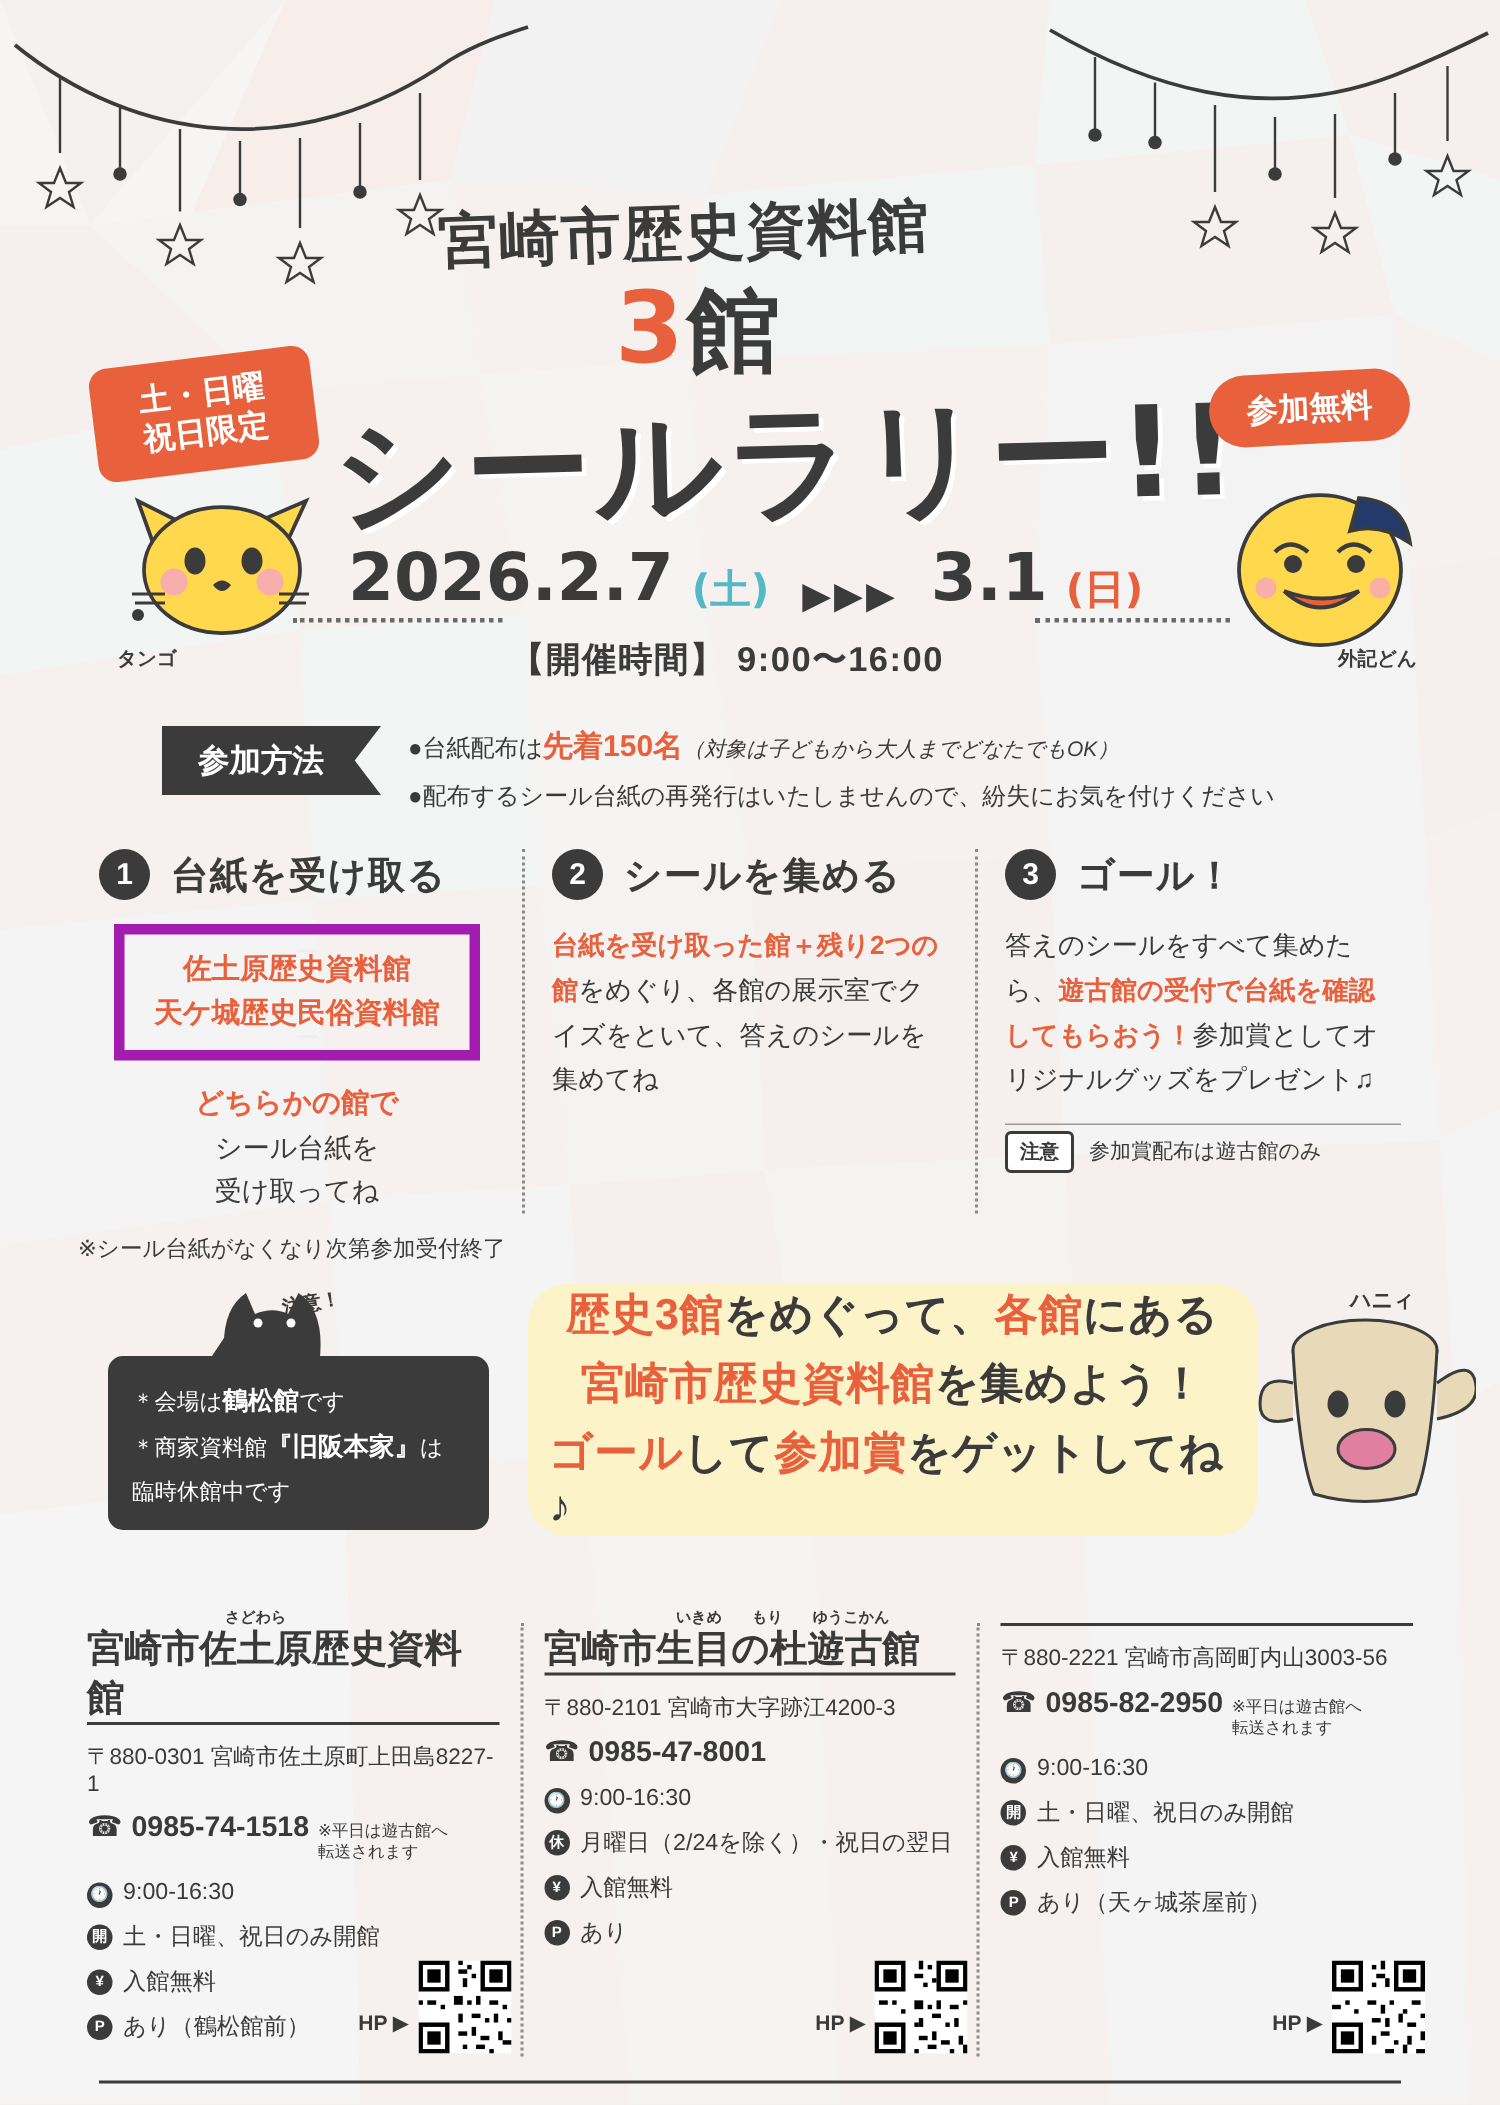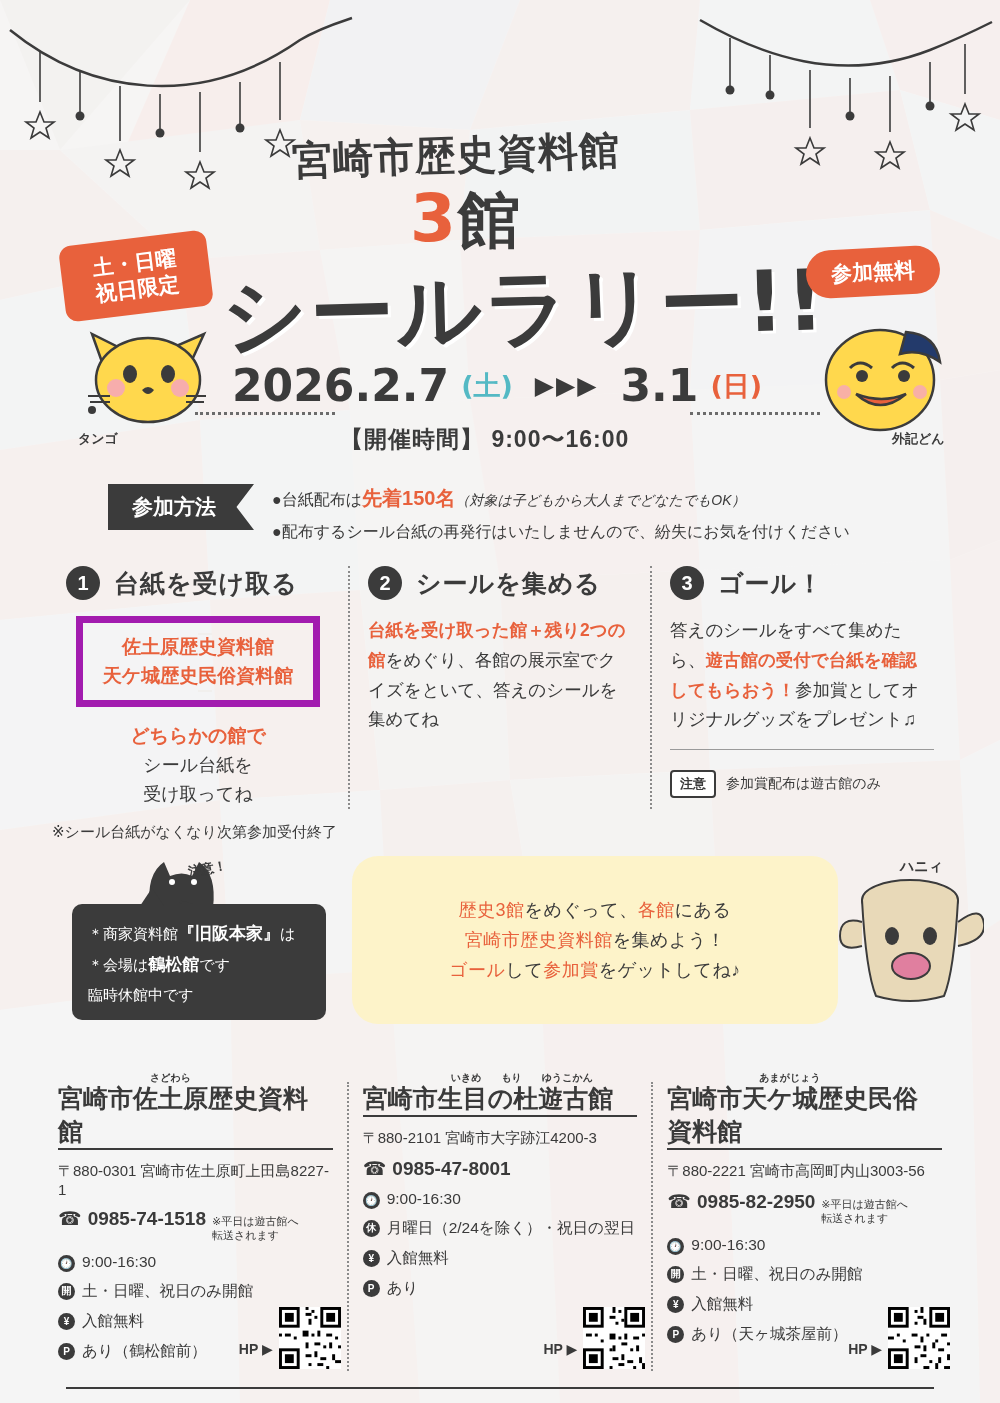--- a/index.html
+++ b/index.html
@@ -62,21 +62,21 @@
     border-radius: 24px;
     display: flex; align-items: center; justify-content: center;
     font-size: 21px; font-weight: bold;
     transform: rotate(-3deg);
   }
 
   .date-line {
     position: absolute; left: 232px; top: 360px;
     font-size: 44px; font-weight: bold; color: #3b3b3b;
     font-family: "DejaVu Sans", sans-serif;
-    display: flex; align-items: center; gap: 12px;
+    display: flex; align-items: flex-end; gap: 12px;
   }
   .date-line .sub { font-size: 27px; }
   .date-line .sat { color: #54b9c4; }
   .date-line .sun { color: #e8613c; }
   .date-line .arrows { color: #3b3b3b; font-size: 25px; letter-spacing: 2px; padding: 0 10px;}
 
   .time-line {
     position: absolute; left: 340px; top: 424px;
     font-size: 23px; font-weight: bold; color: #3b3b3b; letter-spacing: 1px;
   }
@@ -130,21 +130,21 @@
   .step3-text { font-size: 17.5px; line-height: 1.7; }
   .step3-text .hl { color: #e8613c; font-weight: bold; }
 
   .route-row { display: flex; align-items: center; gap: 10px; margin-top: 14px; border-top: 1px solid #9a9a9a; padding-top: 12px;}
   .route-tag {
     background: #fff; border: 2px solid #3b3b3b; border-radius: 4px;
     font-size: 12px; font-weight: bold; padding: 3px 6px; white-space: nowrap;
   }
   .route-lines { font-size: 13.5px; line-height: 1.6; }
 
-  .notice-row { display: flex; align-items: center; gap: 10px; margin-top: 14px; border-top: 1px solid #9a9a9a; padding-top: 20px;}
+  .notice-row { display: flex; align-items: center; gap: 10px; margin-top: 14px; border-top: 1px solid #9a9a9a; padding-top: 4px;}
   .notice-tag {
     background: #fff; border: 2px solid #3b3b3b; border-radius: 4px;
     font-size: 13px; font-weight: bold; padding: 3px 8px; white-space: nowrap;
   }
   .notice-text { font-size: 14px; }
 
   .foot-note { margin: 14px 0 0 52px; font-size: 15px; color: #3b3b3b; }
 
   
   .middle { position: relative; height: 218px; margin-top: 8px; }
@@ -162,21 +162,21 @@
   .speech .bigger { font-size: 17px; font-weight: bold; }
 
   .caution-mini { position: absolute; left: 188px; top: 10px; font-size: 13px; font-weight: bold; color: #3b3b3b; transform: rotate(-10deg); }
 
   .yellow-box {
     position: absolute; left: 352px; top: 6px; width: 486px; height: 168px;
     background: #fdf3c9; border-radius: 26px;
     display: flex; flex-direction: column; align-items: center; justify-content: center;
     gap: 6px; padding: 0 14px;
   }
-  .yellow-box div { font-size: 18px; font-weight: normal; color: #3b3b3b; letter-spacing: 0.5px; }
+  .yellow-box div { font-size: 29px; font-weight: bold; color: #3b3b3b; letter-spacing: 0.5px; }
   .yellow-box .or { color: #e8613c; }
 
   .haniwa-label { position: absolute; left: 900px; top: 8px; font-size: 14px; font-weight: bold; }
 
   
   .museums { display: flex; margin: 14px 44px 0 44px; }
   .museum { flex: 1; padding: 0 14px; position: relative; }
   .museum + .museum { border-left: 2px dotted #8a8a8a; }
   .m-name { font-size: 25px; font-weight: bold; letter-spacing: 0px; margin-bottom: 0; position: relative; }
   .m-name .rb { position: absolute; font-size: 10px; font-weight: bold; top: -11px; }
@@ -408,24 +408,24 @@
     <svg style="position:absolute;left:120px;top:-8px;" width="130" height="90" viewBox="0 0 130 90">
       <path d="M30,66 q-4,-34 14,-46 l6,14 q12,-5 22,0 l7,-14 q18,12 14,46 Z" fill="#3b3b3b"></path>
       <path d="M60,60 q30,6 44,26" stroke="#3b3b3b" stroke-width="3" fill="none"></path>
       <circle cx="52" cy="40" r="3" fill="#fff"></circle>
       <circle cx="74" cy="40" r="3" fill="#fff"></circle>
     </svg>
     <div class="caution-mini">注意！</div>
 
     <div class="speech">
       <div>
+        <span>＊会場は</span><span class="bigger">鶴松館</span><span>です</span>
+      </div>
+      <div>
         <span>＊商家資料館</span><span class="bigger">『旧阪本家』</span><span>は</span>
-      </div>
-      <div>
-        <span>＊会場は</span><span class="bigger">鶴松館</span><span>です</span>
       </div>
       <div>臨時休館中です</div>
     </div>
 
     <div class="yellow-box">
       <div>
         <span class="or">歴史3館</span><span>をめぐって、</span><span class="or">各館</span><span>にある</span>
       </div>
       <div>
         <span class="or">宮崎市歴史資料館</span><span>を集めよう！</span>
@@ -587,24 +587,20 @@
           <rect x="19" y="17" width="1" height="2"></rect>
             <rect x="9" y="20" width="1" height="1"></rect>
             <rect x="12" y="19" width="2" height="1"></rect>
           <rect x="17" y="20" width="1" height="1"></rect>
             <rect x="20" y="19" width="1" height="2"></rect>
         </g>
       </svg>
     </div>
 
     <div class="museum">
-      <div class="m-name">
-        <span class="rb" style="left:92px;">あまがじょう</span>
-        <span>宮崎市天ケ城歴史民俗資料館</span>
-      </div>
       <div class="m-underline"></div>
       <div class="m-addr">〒880-2221 宮崎市高岡町内山3003-56</div>
       <div class="m-tel">
         <span>☎</span>
         <span>0985-82-2950</span>
         <span class="note">
           <span>※平日は遊古館へ</span><br>
           <span>転送されます</span>
         </span>
       </div>

